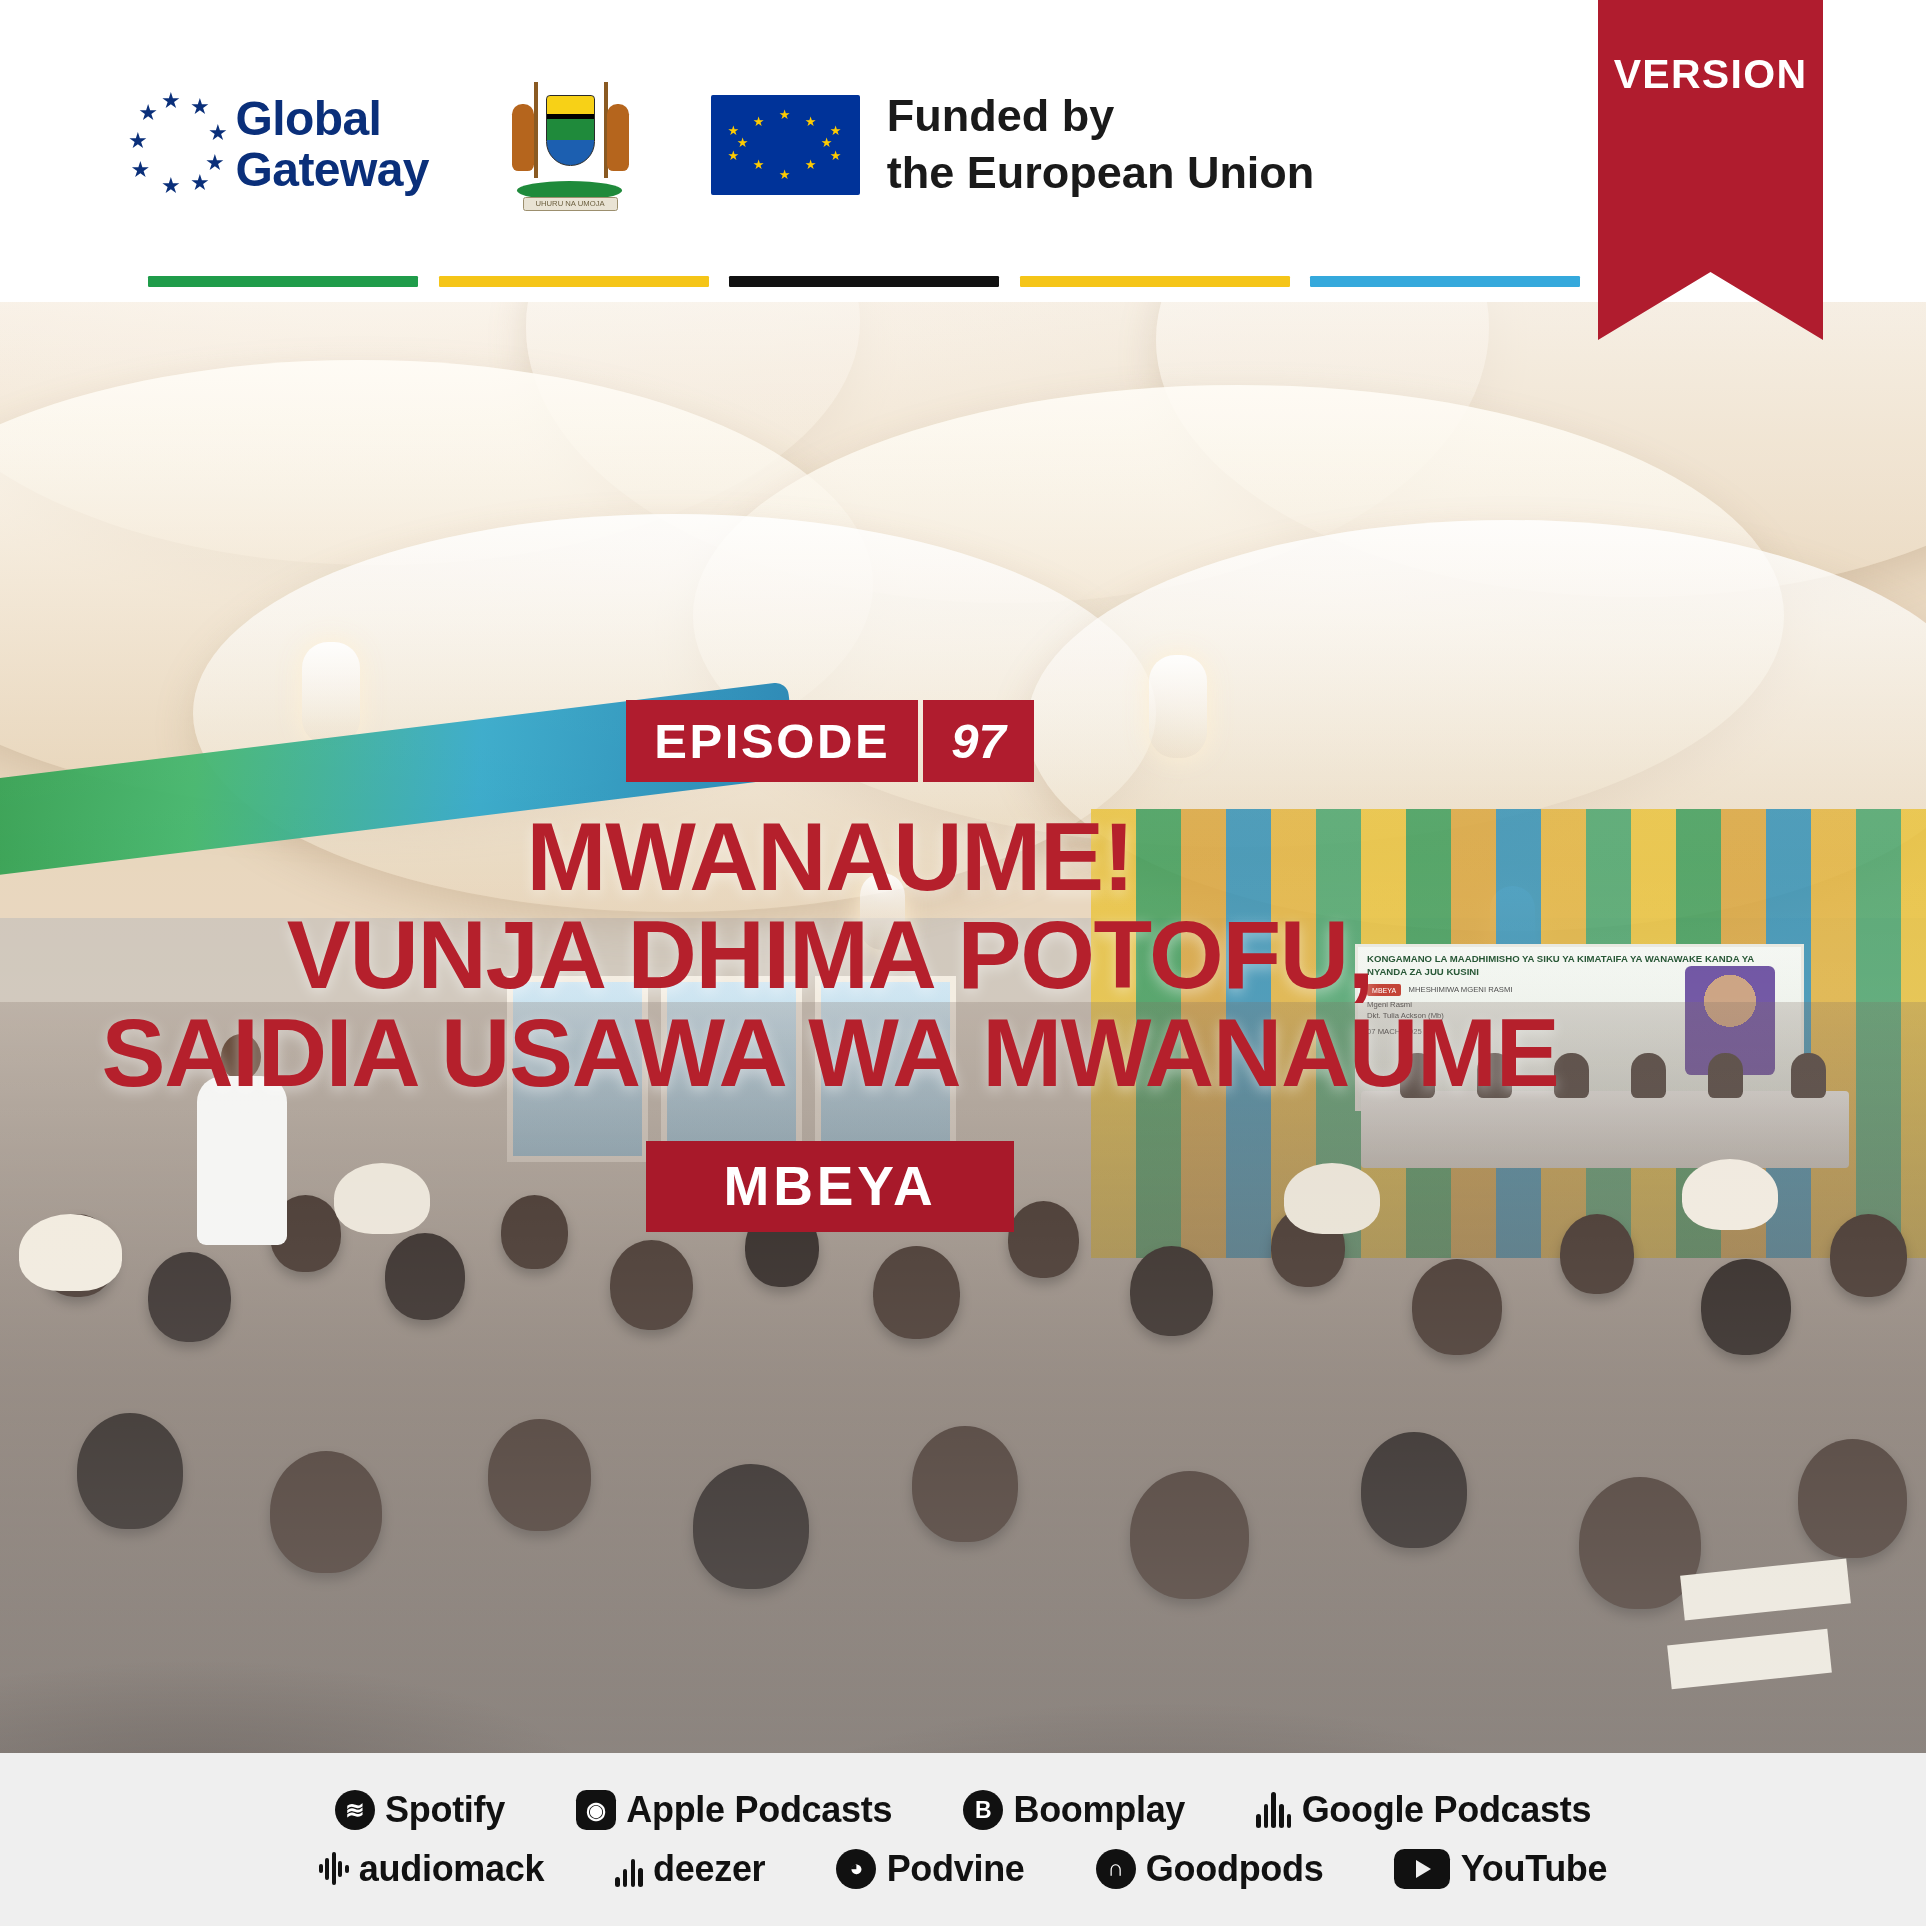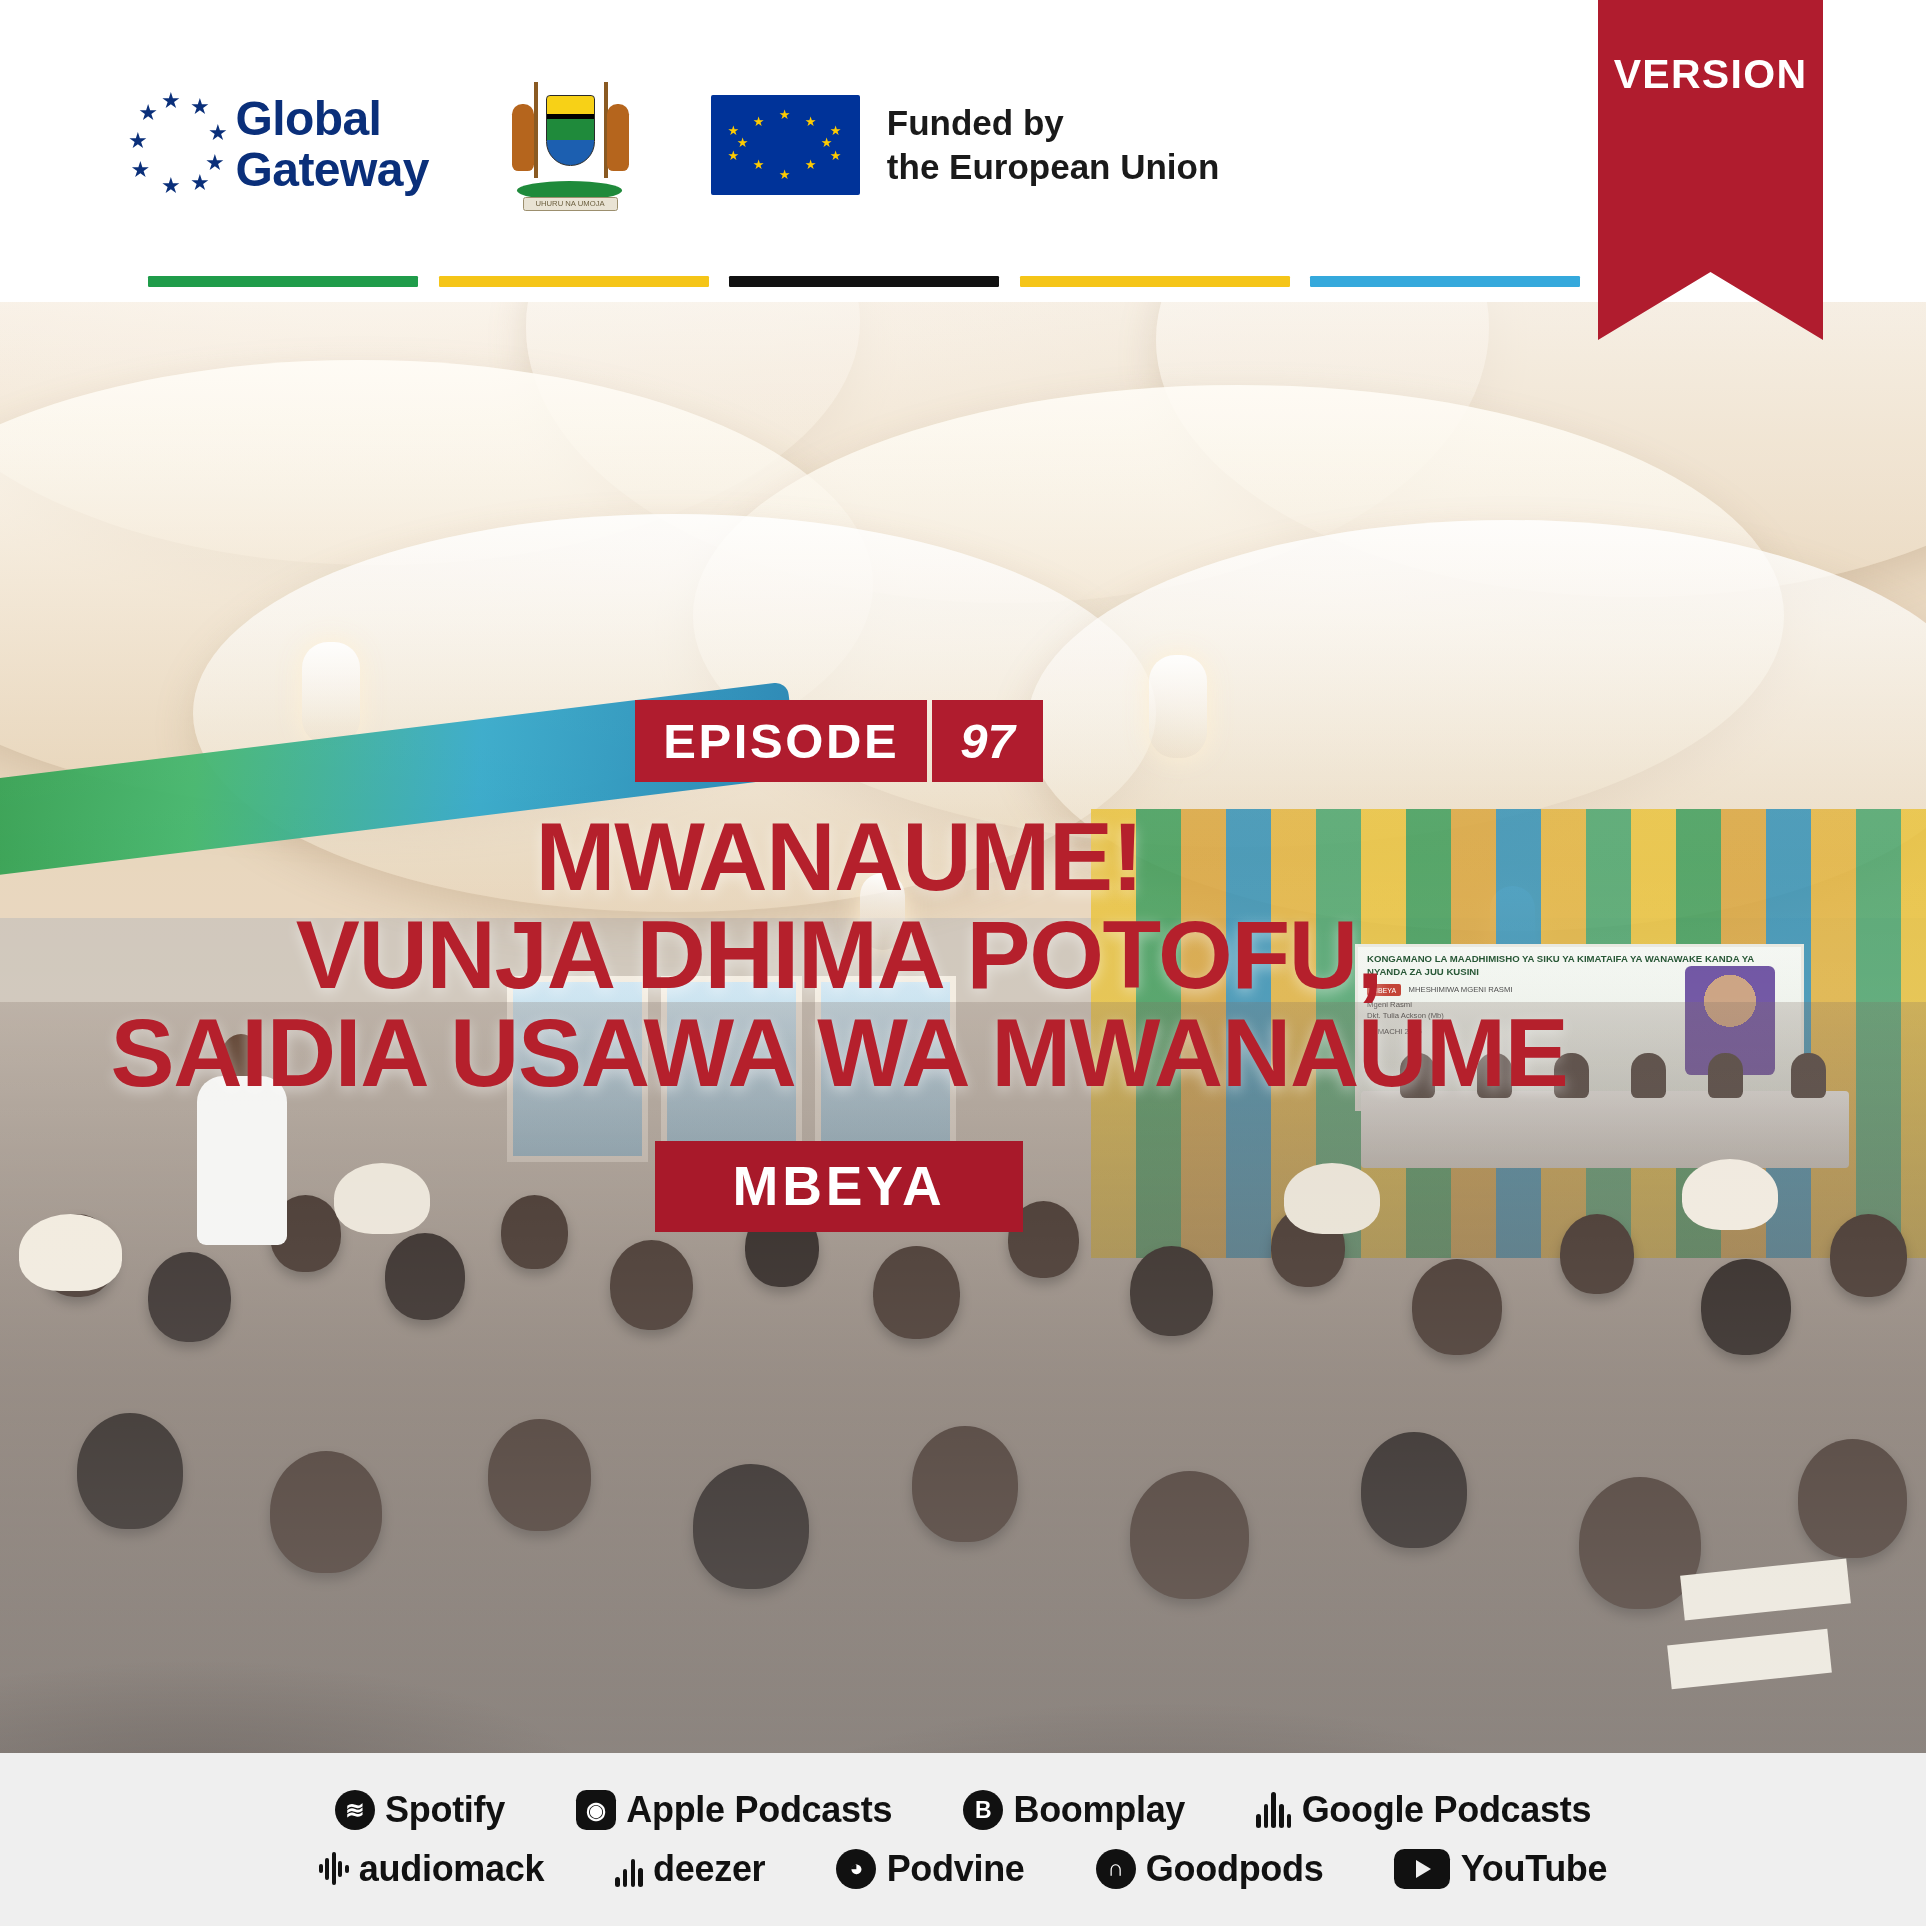--- a/index.html
+++ b/index.html
@@ -129,21 +129,21 @@
     border-radius: 1.9px;
   }
   .eu-flag span {
     position: absolute;
     color: #ffcc00;
     font-size: 13px;
     line-height: 1;
   }
   .eu-text {
     color: #1a1a1a;
-    font-size: 35px;
+    font-size: 45px;
     font-weight: bold;
     line-height: 1.25;
   }
   
   .rule {
     position: absolute;
     top: 276px;
     left: 148px;
     display: flex;
     gap: 20.5px;
@@ -350,21 +350,21 @@
     color: #5a5246;
     font-size: 13px;
     padding: 6.4px;
     box-sizing: border-box;
   }
 
   
   .title-block {
     position: absolute;
     top: 700px;
-    left: 12px;
+    left: 3px;
     width: 1654px;
     text-align: center;
     z-index: 20;
   }
   .episode-bar {
     display: inline-flex;
     align-items: stretch;
     gap: 5.1px;
   }
   .episode-label, .episode-number {

